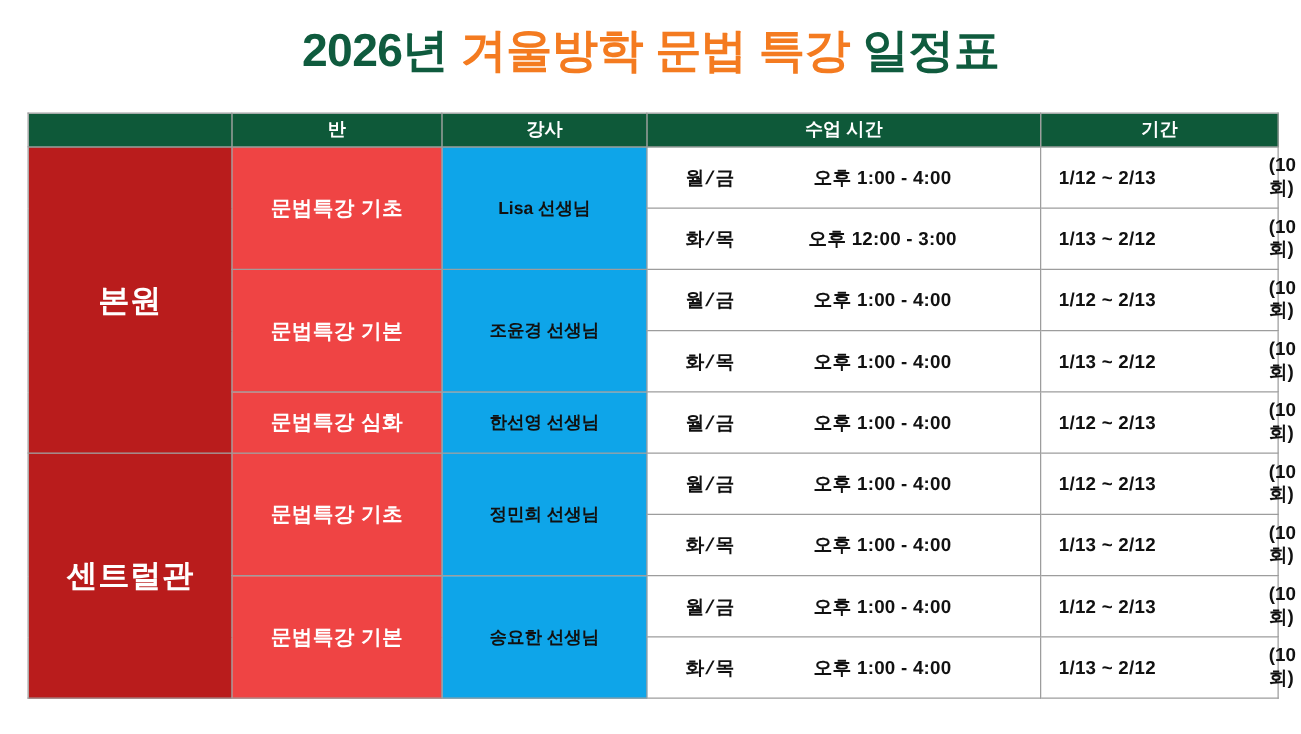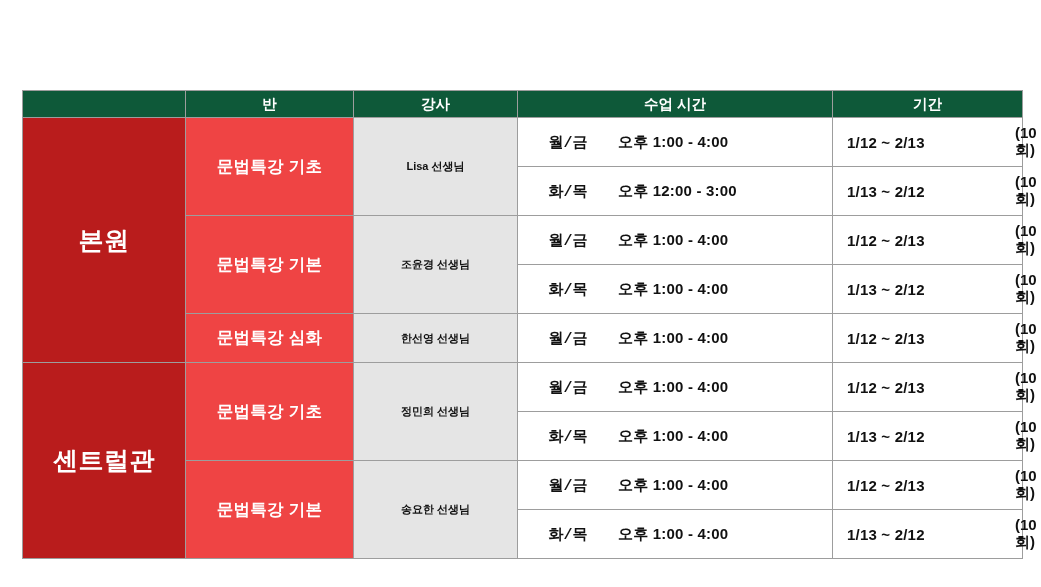--- a/index.html
+++ b/index.html
@@ -82,23 +82,23 @@
     letter-spacing: 0.5px;
   }
   td.klass {
     background: #ef4444;
     color: #ffffff;
     font-size: 16.5px;
     font-weight: bold;
     letter-spacing: 0.3px;
   }
   td.teacher {
-    background: #e5e5e5;
+    background: #0ea5e9;
     color: #111111;
-    font-size: 11px;
+    font-size: 14px;
     font-weight: bold;
   }
   td.timecell,
   td.periodcell {
     background: #ffffff;
     color: #111111;
     height: 48px;
   }
 
   .time-inner {
@@ -109,21 +109,21 @@
     font-weight: bold;
   }
   .time-inner .days {
     width: 100px;
     text-align: center;
     flex: 0 0 100px;
     font-family: Liberation Mono, monospace;
   }
   .time-inner .hours {
     flex: 1 1 auto;
-    text-align: left;
+    text-align: center;
     padding-right: 38px;
     letter-spacing: 0.2px;
   }
 
   .period-inner {
     display: flex;
     align-items: center;
     height: 100%;
     font-size: 15px;
     font-weight: bold;
@@ -140,20 +140,23 @@
     flex: 1 1 auto;
     text-align: left;
     margin-left: 26px;
   }
 </style>
 </head>
 <body>
 
 <div class="page">
 
+  <div class="title">
+    <span class="seg-green">2026년</span><span class="sp"></span><span class="seg-orange">겨울방학 문법 특강</span><span class="sp"></span><span class="seg-green">일정표</span>
+  </div>
 
   <div class="sched-wrap">
     <table class="sched">
       <colgroup>
         <col class="c-campus">
           <col class="c-class">
           <col class="c-teacher">
           <col class="c-time">
           <col class="c-period">
       </colgroup>

